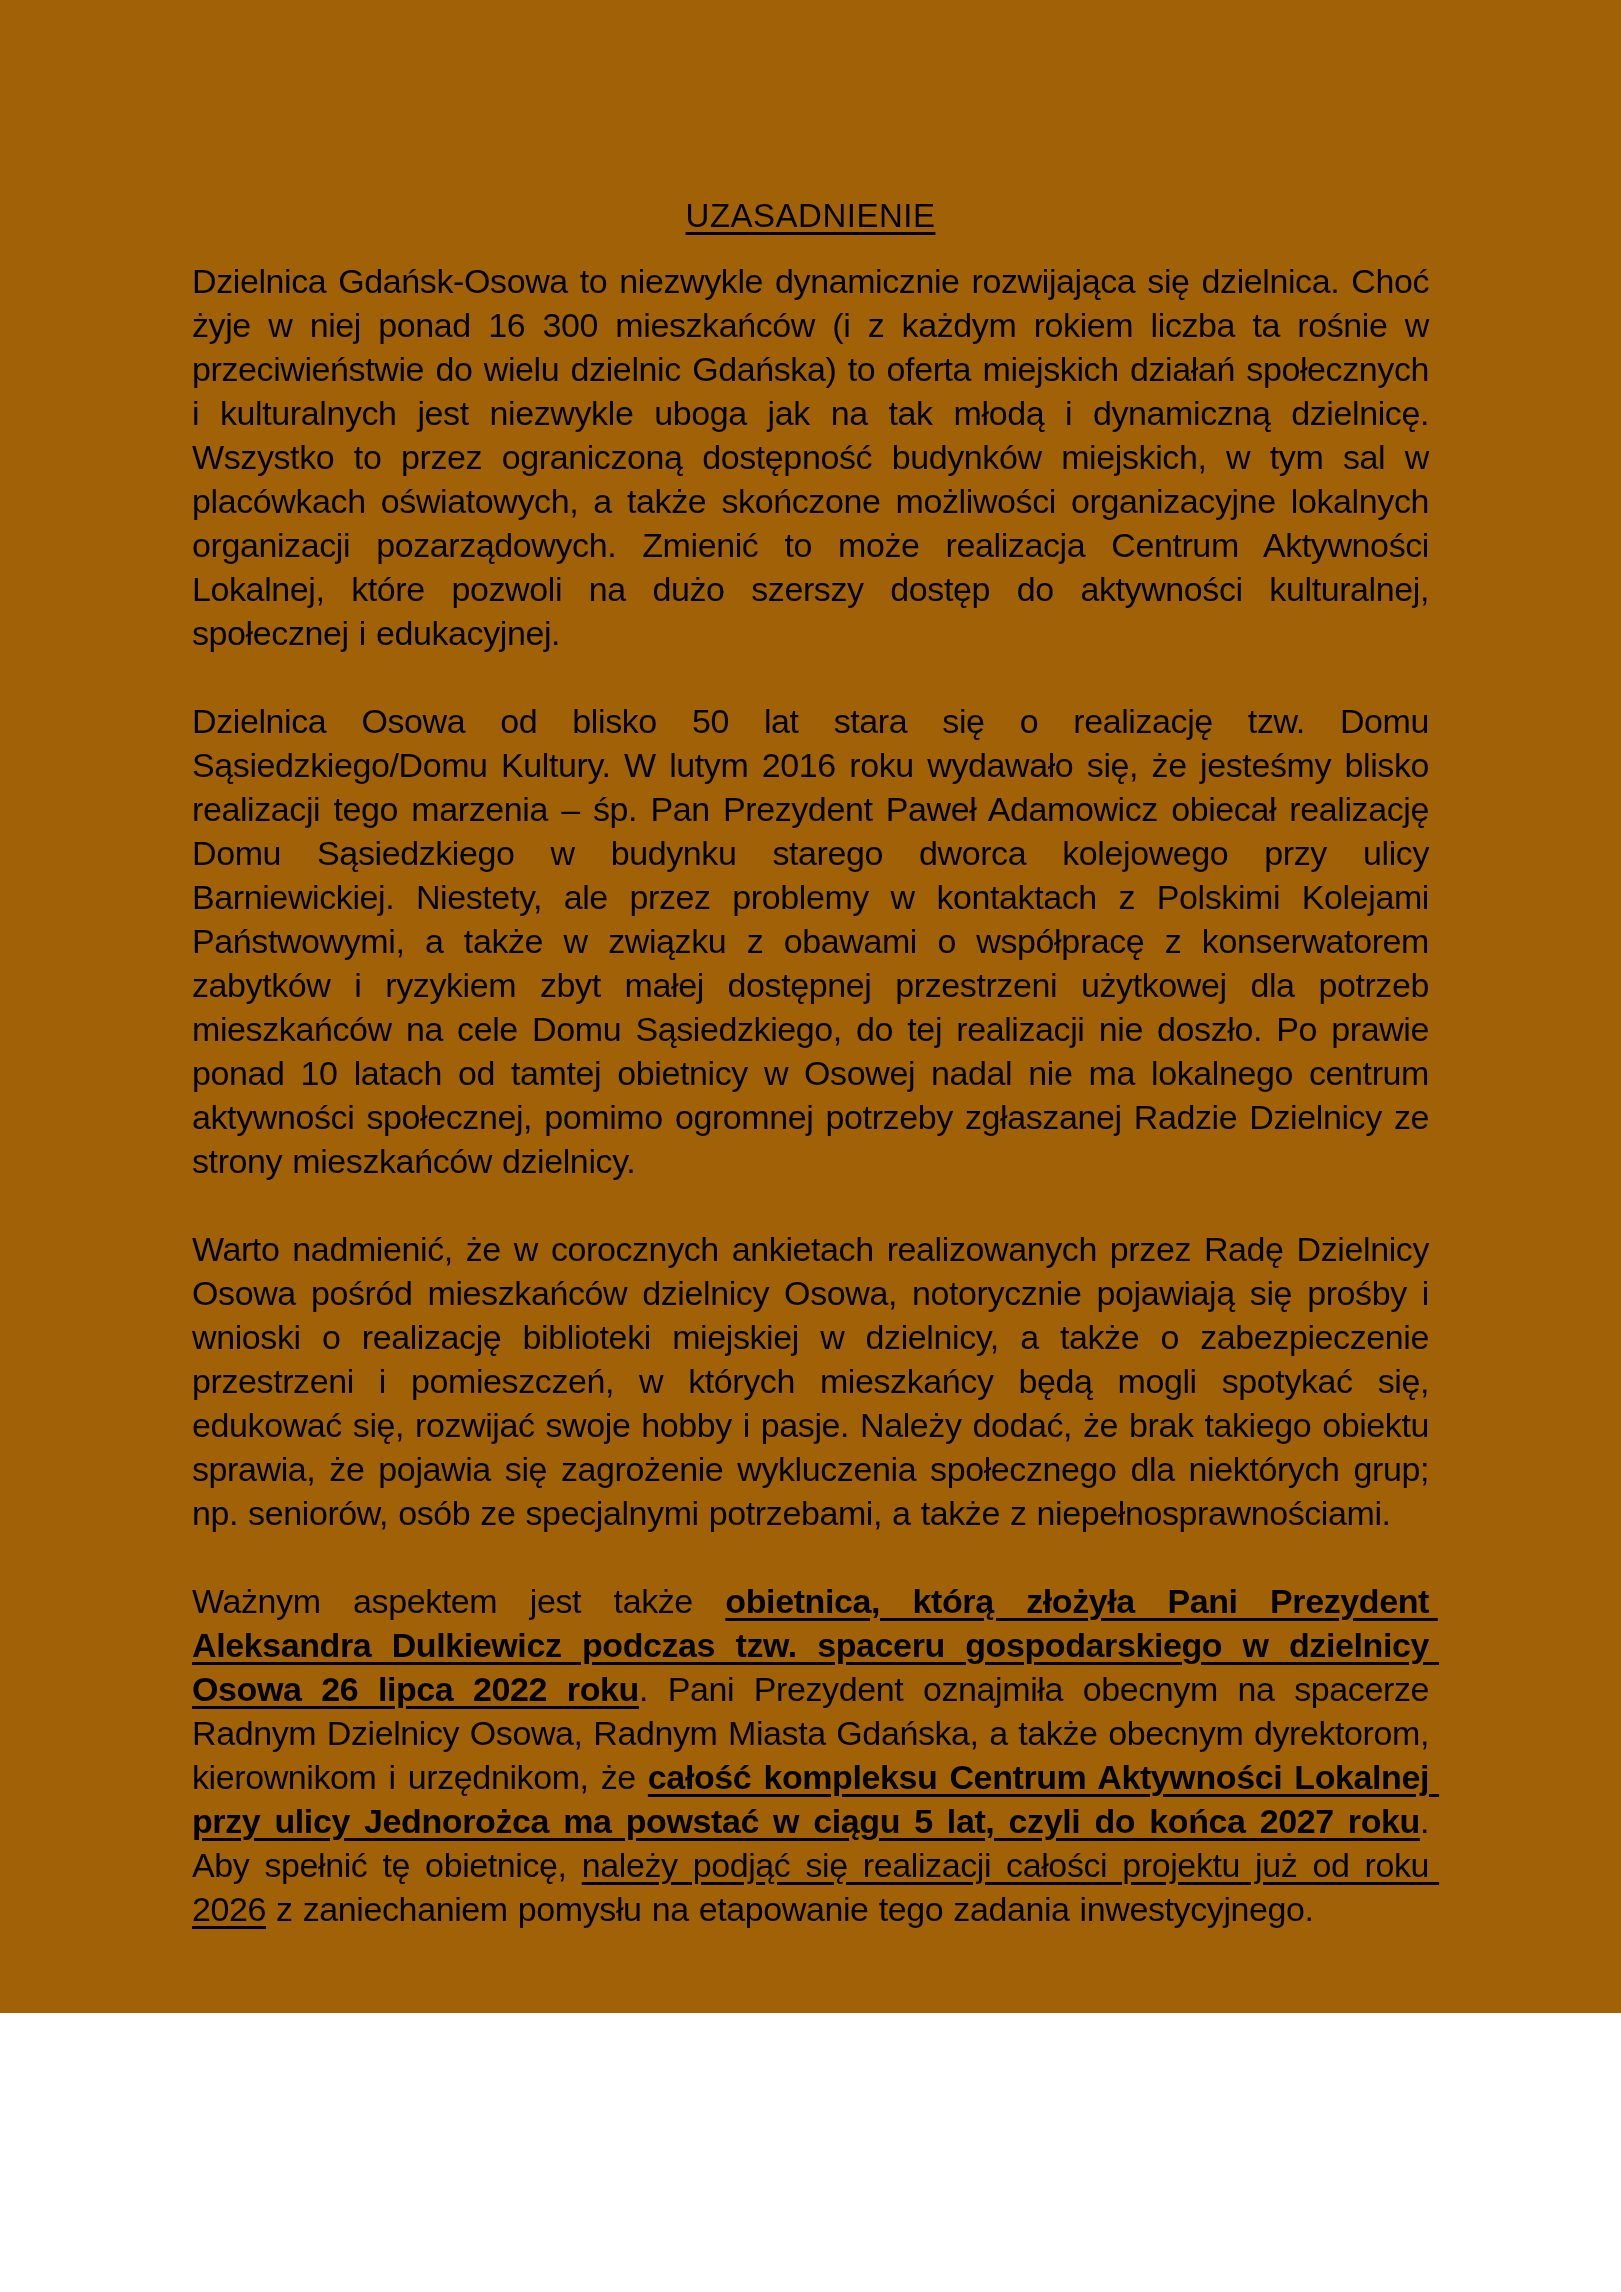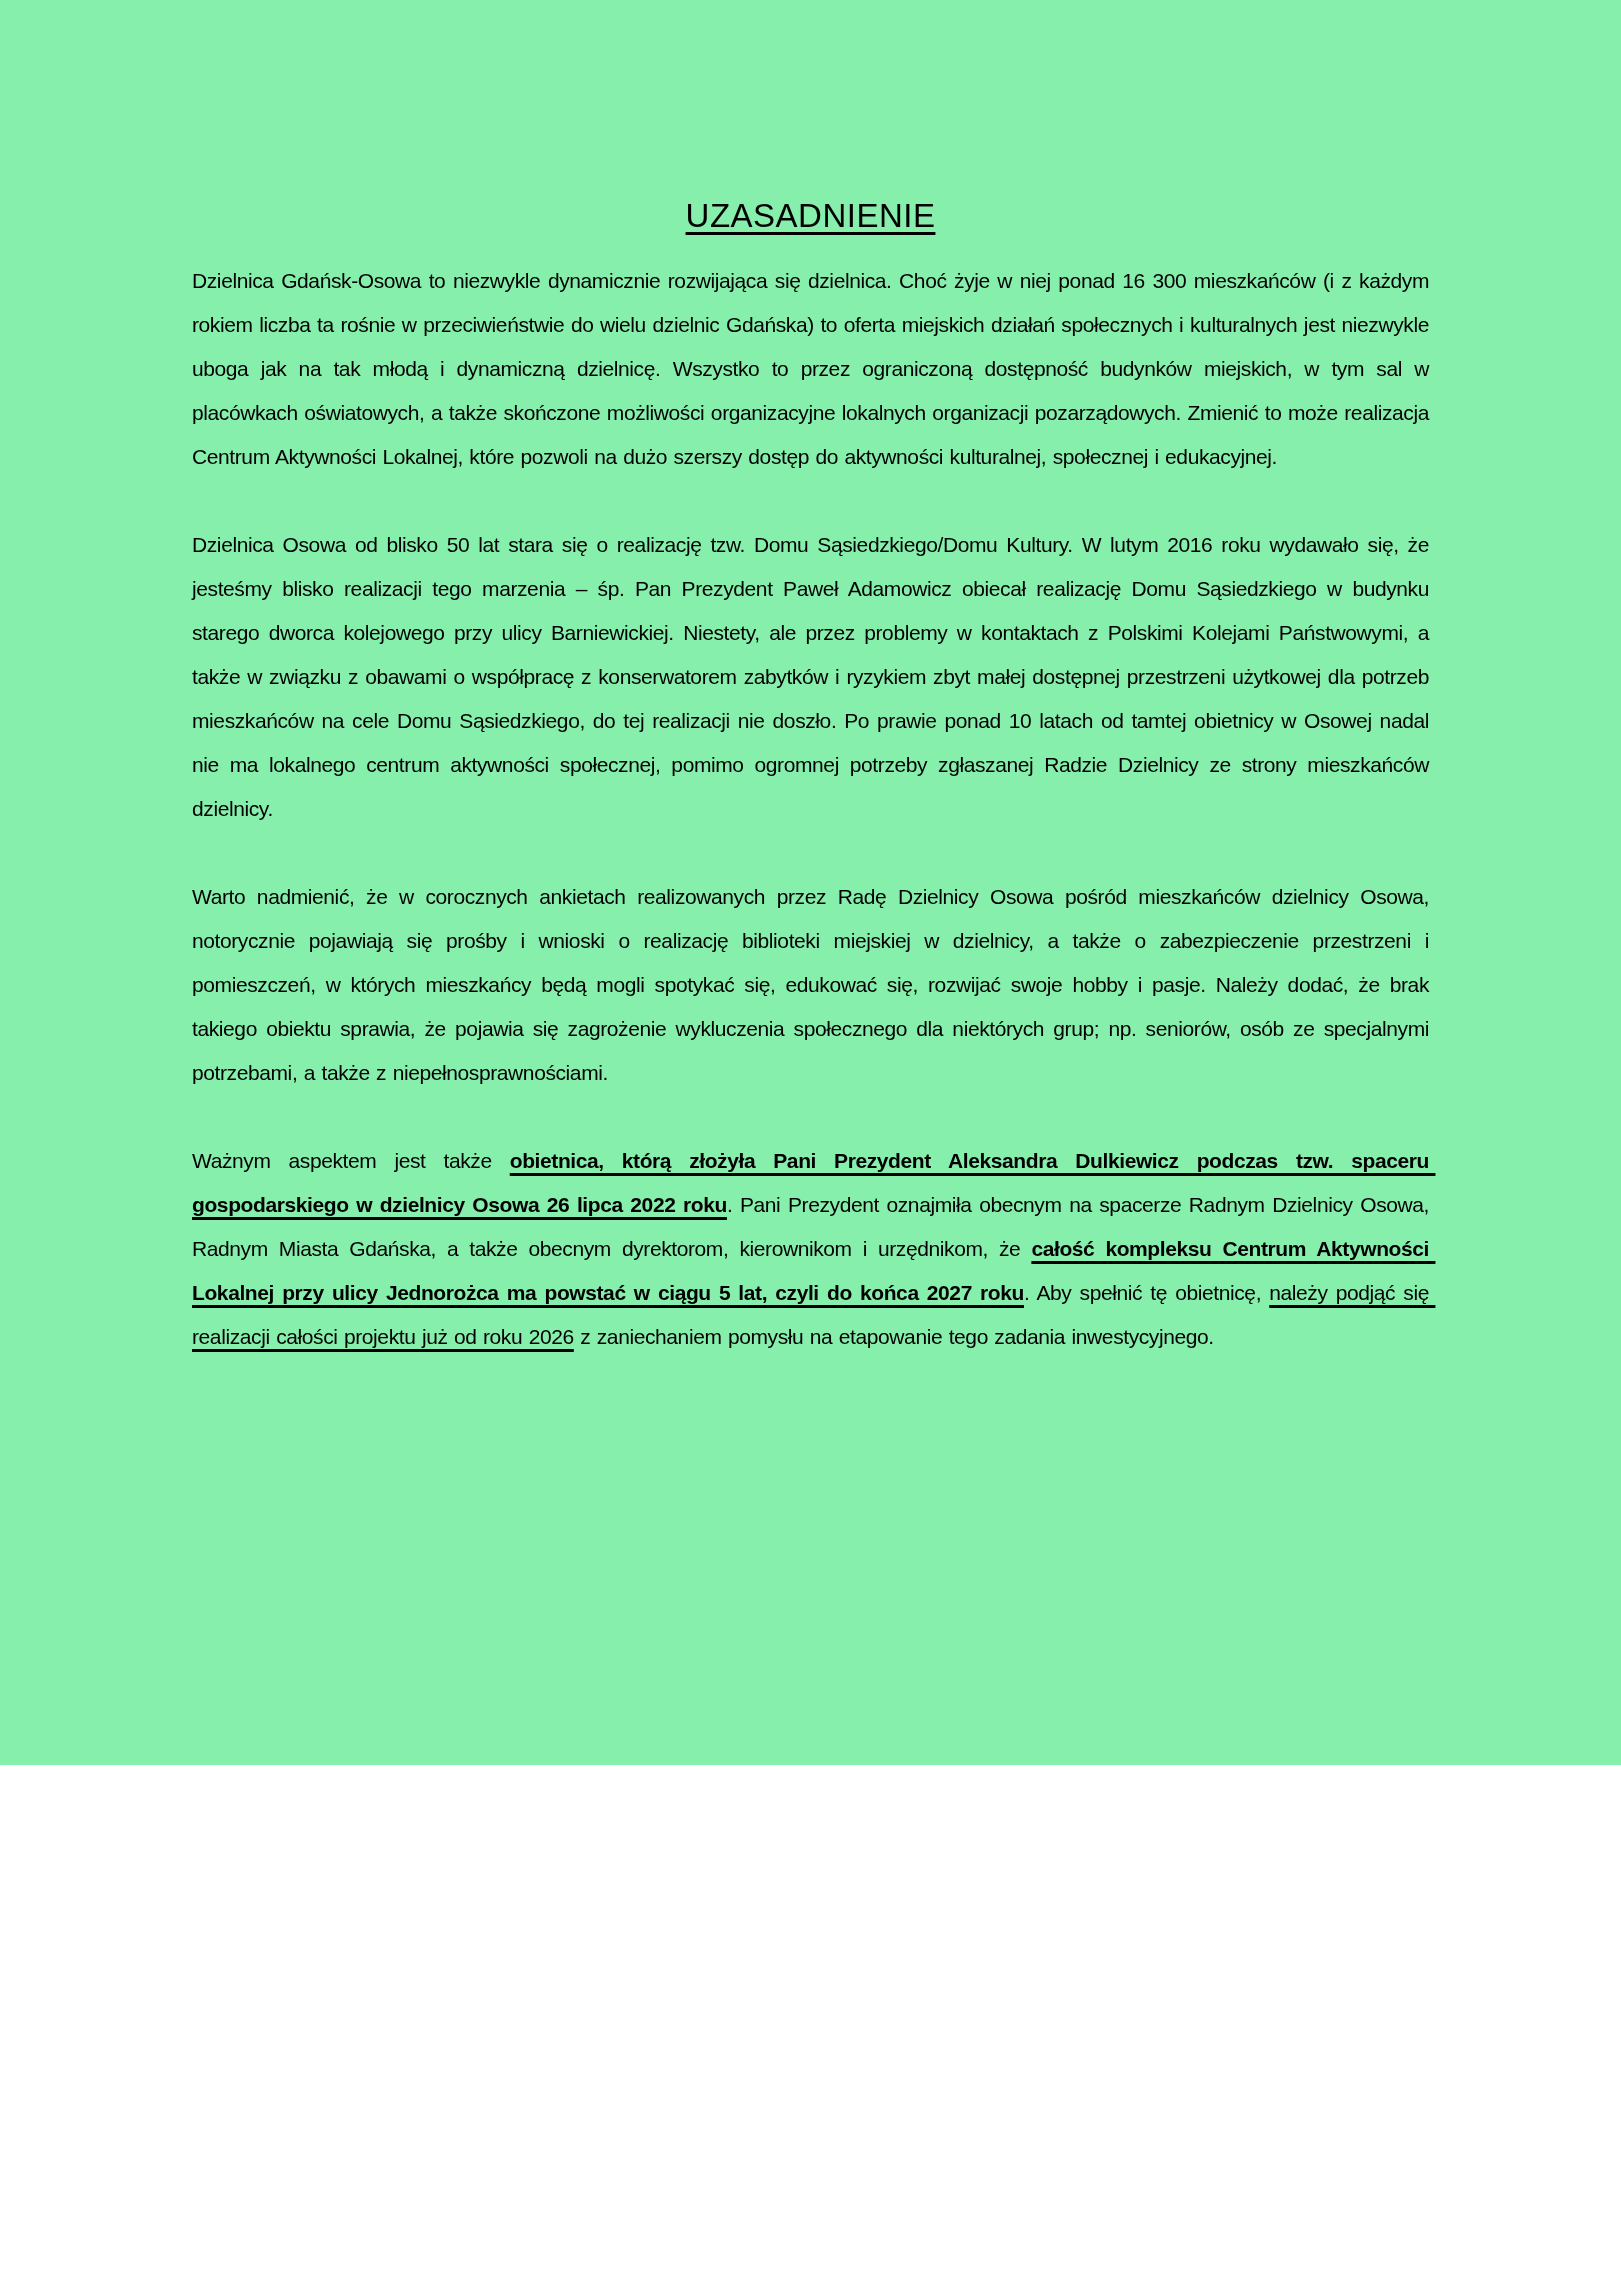--- a/index.html
+++ b/index.html
@@ -3,22 +3,22 @@
 <meta charset="utf-8">
 <style>
   html, body {
     margin: 0;
     padding: 0;
     background: #ffffff;
   }
   .page {
     position: relative;
     width: 1621px;
-    height: 1765px;
-    background: #86efac;
+    height: 2013px;
+    background: #a16207;
     color: #000000;
     font-family: "Liberation Sans", sans-serif;
     overflow: hidden;
     box-sizing: border-box;
   }
   .content {
     position: absolute;
     left: 192px;
     top: 0;
     width: 1237px;
@@ -29,21 +29,21 @@
     font-weight: normal;
     line-height: 43px;
     text-align: center;
     text-decoration: underline;
     text-decoration-thickness: 2.9px;
     text-underline-offset: 4.9px;
     letter-spacing: 0.5px;
   }
   .para {
     margin: 0 0 44px 0;
-    font-size: 21px;
+    font-size: 34px;
     line-height: 44px;
     letter-spacing: -0.4px;
     text-align: justify;
     word-spacing: 1px;
   }
   .run { white-space: pre-wrap; }
   .run.bold-underline {
     font-weight: bold;
     text-decoration: underline;
     text-decoration-thickness: 2.5px;

